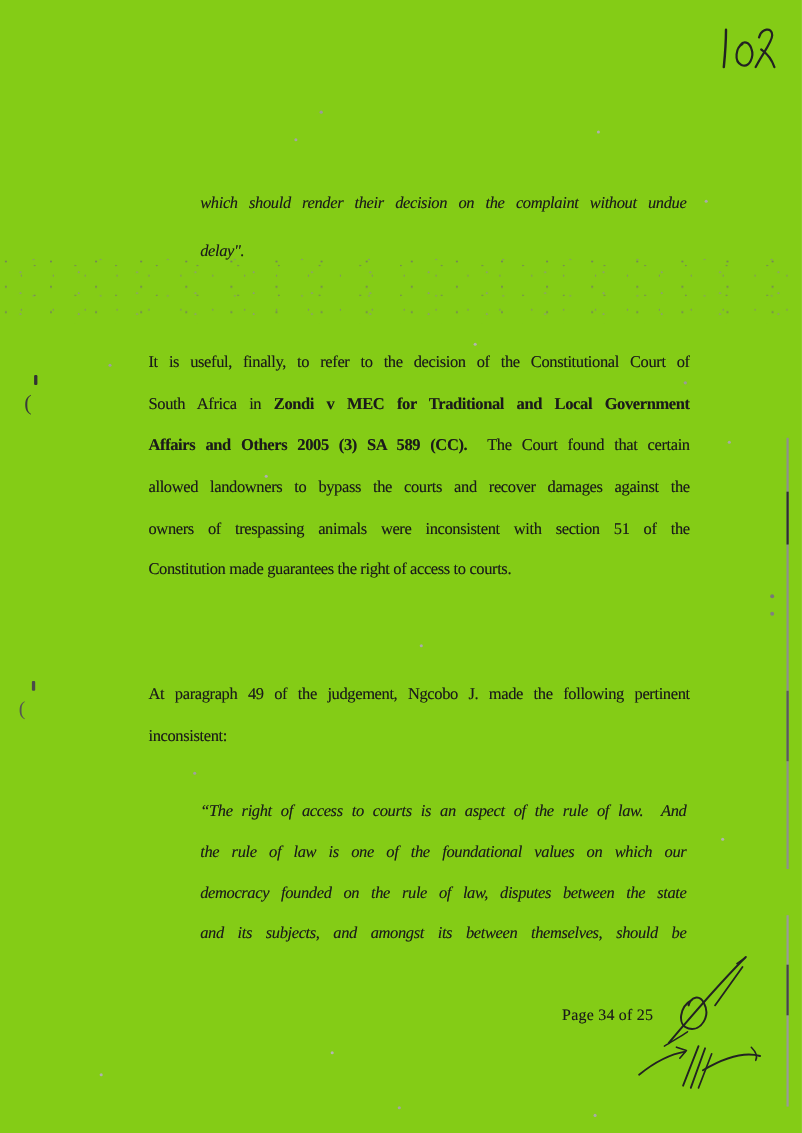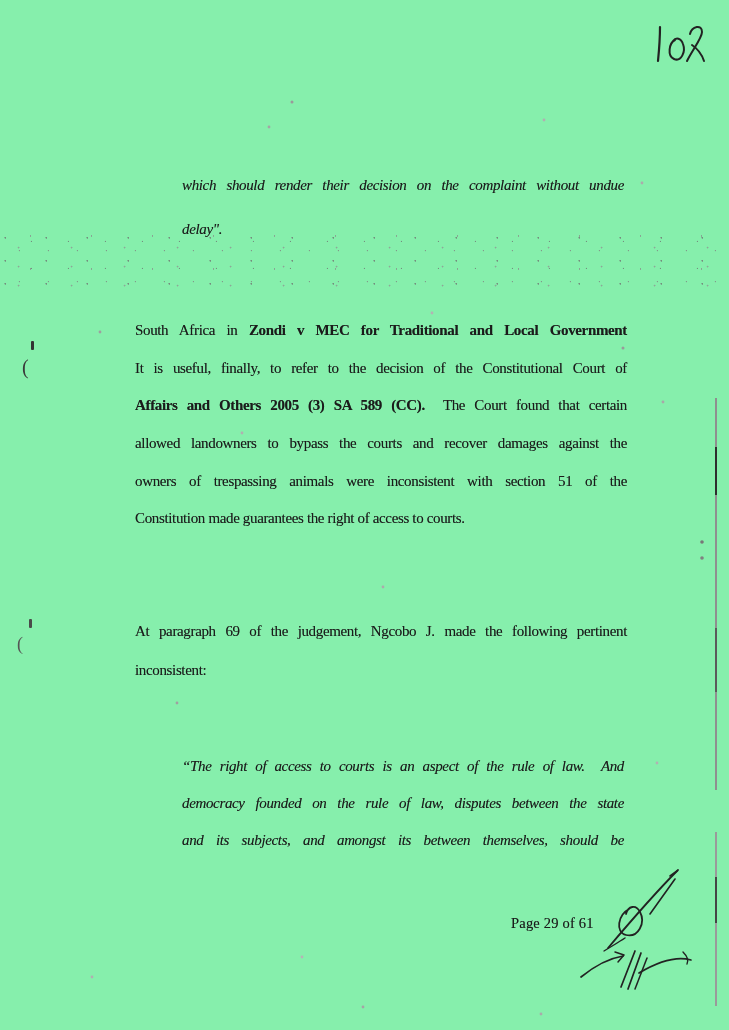--- a/index.html
+++ b/index.html
@@ -1,21 +1,21 @@
 <!DOCTYPE html>
 <html><head>
 <meta charset="utf-8">
 <style>
   html, body { margin: 0; padding: 0; }
   body { background: #e8e8e8; }
   #page {
     position: relative;
     width: 729px; height: 1030px;
     margin: 0 auto;
-    background: #86efac;
+    background: #84cc16;
     overflow: hidden;
     font-family: "Liberation Serif", "DejaVu Serif", serif;
     color: #1b1b1b;
   }
   .blk { position: absolute; }
   .blk .line {
     text-align: justify;
     text-align-last: left;
     text-shadow: 0 0 0.4px rgba(20,20,20,0.45);
     letter-spacing: -0.35px;
@@ -33,21 +33,21 @@
   #blk2 { top: 612px; }
   #blk2 .line { line-height: 39px; height: 39px; }
 
   
   #blk0, #blk3 {
     left: 182px; width: 442px;
     font-size: 15px; font-style: italic;
   }
   #blk0 { top: 163px; }
   #blk0 .line { line-height: 44px; height: 44px; }
-  #blk3 { top: 748px; }
+  #blk3 { top: 720px; }
   #blk3 .line { line-height: 37px; height: 37px; }
 
   #footer-page-label {
     position: absolute; left: 511px; top: 915px;
     font-size: 14.5px; letter-spacing: 0.2px;
     text-shadow: 0 0 0.4px rgba(20,20,20,0.45);
   }
 
   
   .hand { position: absolute; }
@@ -116,40 +116,41 @@
   </div>
 
   <div class="blk" id="blk0">
       <div class="line j"><span>which should render their decision on the complaint without undue</span></div>
       <div class="line"><span>delay".</span></div>
     </div>
 
   <div id="noise-band"></div>
 
   <div class="blk" id="blk1">
+      <div class="line j"><span>It is useful, finally, to refer to the decision of the Constitutional Court of</span></div>
       <div class="line j"><span>South Africa in </span><span class="b">Zondi v MEC for Traditional and Local Government</span></div>
-      <div class="line j"><span>It is useful, finally, to refer to the decision of the Constitutional Court of</span></div>
       <div class="line j"><span class="b">Affairs and Others 2005 (3) SA 589 (CC).</span><span>&nbsp; The Court found that certain</span></div>
       <div class="line j"><span>allowed landowners to bypass the courts and recover damages against the</span></div>
       <div class="line j"><span>owners of trespassing animals were inconsistent with section 51 of the</span></div>
       <div class="line"><span>Constitution made guarantees the right of access to courts.</span></div>
     </div>
 
   <div class="blk" id="blk2">
-      <div class="line j"><span>At paragraph 69 of the judgement, Ngcobo J. made the following pertinent</span></div>
+      <div class="line j"><span>At paragraph 49 of the judgement, Ngcobo J. made the following pertinent</span></div>
       <div class="line"><span>inconsistent:</span></div>
     </div>
 
   <div class="blk" id="blk3">
       <div class="line j"><span>“The right of access to courts is an aspect of the rule of law.&nbsp; And</span></div>
+      <div class="line j"><span>the rule of law is one of the foundational values on which our</span></div>
       <div class="line j"><span>democracy founded on the rule of law, disputes between the state</span></div>
       <div class="line j"><span>and its subjects, and amongst its between themselves, should be</span></div>
     </div>
 
-  <div id="footer-page-label">Page 29 of 61</div>
+  <div id="footer-page-label">Page 34 of 25</div>
 
   <div class="hand" id="signature-top">
     <svg width="95" height="88" viewBox="0 0 95 88">
       <path d="M12,84 C34,58 62,26 82,6" stroke-width="1.8"></path>
       <path d="M54,50 L79,15" stroke-width="1.6"></path>
       <path d="M33,45 c-11,6 -14,23 -3,26 c12,3 20,-12 14,-23 c-4,-8 -12,-6 -14,2" stroke-width="1.8"></path>
       <path d="M74,12 l7,-5" stroke-width="1.6"></path>
       <path d="M8,87 c8,-5 15,-9 21,-13" stroke-width="1.4"></path>
     </svg>
   </div>

